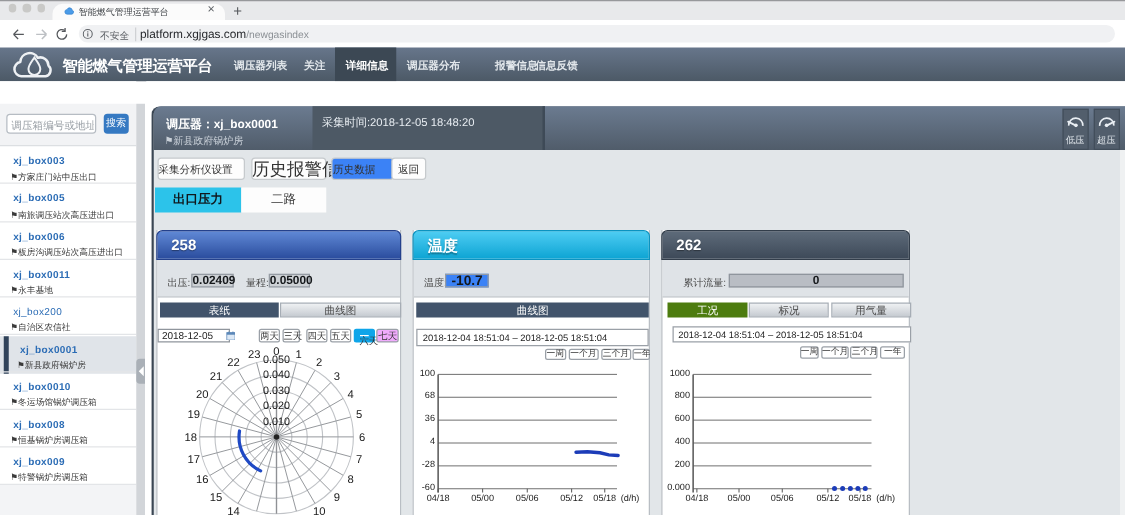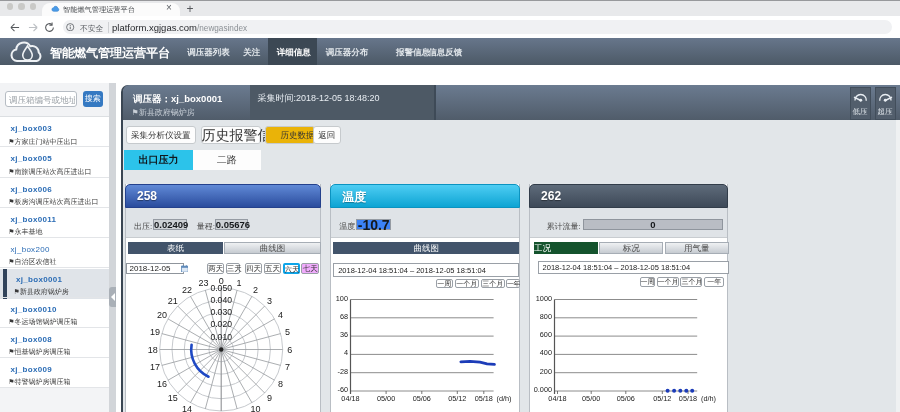--- a/index.html
+++ b/index.html
@@ -112,50 +112,50 @@
     <path d="M3.5 15.5 A11.3 11.3 0 1 1 26 15" fill="none" stroke="#e9eef3" stroke-width="2.7"></path>
     <path d="M14.5 15 L27 8.7" stroke="#e9eef3" stroke-width="3" stroke-linecap="round"></path>
     <circle cx="14.5" cy="14.5" r="2.9" fill="#e9eef3"></circle>
   </svg>
 <div class="abs" style="left:852.5px;top:107px;font-size:7.5px;color:#dfe5ea">低压</div>
 <div class="abs" style="left:877.5px;top:107px;font-size:7.5px;color:#dfe5ea">超压</div>
 <div class="abs" style="left:133px;top:93px;font-size:9.5px;font-weight:bold;color:#fff">调压器：xj_box0001</div>
 <div class="abs" style="left:131.5px;top:107px;font-size:8px;color:#c9d0d8">⚑新县政府锅炉房</div>
 <div class="abs" style="left:257.5px;top:91.7px;font-size:9px;color:#e8edf2">采集时间:2018-12-05 18:48:20</div>
 
-<div class="abs" style="left:125.7px;top:126px;width:70px;height:17.5px;background:#fdfdfd;border:1px solid #c6cacd;border-radius:3px;font-size:8.5px;color:#333;text-align:center;line-height:16px">采集分析仪设置</div>
+<div class="abs" style="left:125.7px;top:126px;width:70px;height:17.5px;background:#fdfdfd;border:1px solid #c6cacd;border-radius:3px;font-size:8.5px;color:#333;text-align:left;line-height:16px">采集分析仪设置</div>
 <div class="abs" style="left:200.5px;top:126px;width:60px;height:17.5px;background:#fdfdfd;border:1px solid #c6cacd;border-radius:3px;font-size:14px;color:#333;text-align:center;line-height:16px">历史报警信息</div>
-<div class="abs" style="left:265.4px;top:126px;width:50px;height:17.5px;background:#eab308;border:1px solid #c6cacd;border-radius:3px;font-size:8.5px;color:#333;text-align:right;line-height:16px">历史数据</div>
+<div class="abs" style="left:265.4px;top:126px;width:50px;height:17.5px;background:#3b82f6;border:1px solid #c6cacd;border-radius:3px;font-size:8.5px;color:#333;text-align:left;line-height:16px">历史数据</div>
 <div class="abs" style="left:312.7px;top:126px;width:28.3px;height:17.5px;background:#fdfdfd;border:1px solid #c6cacd;border-radius:3px;font-size:8.5px;color:#333;text-align:center;line-height:16px">返回</div>
 
 <div class="abs" style="left:123.8px;top:150px;width:69.2px;height:19.5px;background:#2cc3ea;font-size:10px;font-weight:bold;color:#10181d;text-align:center;line-height:19.5px">出口压力</div>
 <div class="abs" style="left:193px;top:150px;width:67.5px;height:19.5px;background:#fdfdfd;font-size:10px;color:#333;text-align:center;line-height:19.5px">二路</div>
 
 <div class="abs" style="left:124.5px;top:184px;width:196.7px;height:228px;background:#fff;border-left:1px solid #b9bec4;border-right:1px solid #b9bec4">
   <div style="position:absolute;left:-1px;top:0;width:196.7px;height:24.3px;background:linear-gradient(#6089d6,#2a4c9d);border:1px solid #24418c;border-radius:5px 5px 0 0"></div>
   <div style="position:absolute;left:11.5px;top:5px;font-size:12px;font-weight:bold;color:#fff;text-shadow:0 1px 1px rgba(0,0,0,0.4)">258</div>
   <div style="position:absolute;left:0;top:24.3px;width:194.7px;height:29.7px;background:#dfe3e7;border-bottom:1px solid #c8ccd0"></div>
   <div style="position:absolute;left:8.5px;top:37px;font-size:8px;color:#4a4a4a">出压:</div>
   <div style="position:absolute;left:27.5px;top:35.3px;width:34px;height:11.2px;background:#cdd1d5;border:1px solid #959ba3;font-size:9.5px;font-weight:bold;color:#15181b;text-align:center;line-height:10.5px">0.02409</div>
   <div style="position:absolute;left:71.3px;top:37px;font-size:8px;color:#4a4a4a">量程:</div>
-  <div style="position:absolute;left:89.3px;top:35.3px;width:33px;height:11.2px;background:#cdd1d5;border:1px solid #959ba3;font-size:9.5px;font-weight:bold;color:#15181b;text-align:center;line-height:10.5px">0.05676</div>
+  <div style="position:absolute;left:89.3px;top:35.3px;width:33px;height:11.2px;background:#cdd1d5;border:1px solid #959ba3;font-size:9.5px;font-weight:bold;color:#15181b;text-align:center;line-height:10.5px">0.05000</div>
   <div style="position:absolute;left:2.5px;top:57.5px;width:95px;height:12.8px;background:#42546b;color:#fff;font-size:8.5px;text-align:center;line-height:12.8px">表纸</div>
   <div style="position:absolute;left:98.2px;top:57.5px;width:97.5px;height:12.8px;background:linear-gradient(#eff1f3,#c6cbd1);border:1px solid #a6adb5;color:#4a4a4a;font-size:8.5px;text-align:center;line-height:11.5px">曲线图</div>
   <div style="position:absolute;left:0;top:79px;width:58.3px;height:10.7px;background:#fff;border:1px solid #8f959c;font-size:8px;color:#222;line-height:10px;padding-left:3px">2018-12-05</div>
   <svg style="position:absolute;left:55px;top:80.5px" width="7.5" height="7.5" viewBox="0 0 10 10">
       <rect x="0.5" y="1.5" width="9" height="8" fill="#dce8f5" stroke="#5b87b8" stroke-width="1"></rect>
       <rect x="0.5" y="1.5" width="9" height="2.2" fill="#5b87b8"></rect>
       <rect x="2.2" y="0.3" width="1.4" height="2.2" fill="#5b87b8"></rect>
       <rect x="6.4" y="0.3" width="1.4" height="2.2" fill="#5b87b8"></rect>
     </svg>
   <div style="position:absolute;left:81.4px;top:78.7px;width:17.6px;height:11.3px;background:#fff;border:1px solid #9aa0a7;border-radius:2px;font-size:7.5px;color:#333;text-align:center;line-height:9.8px">两天</div>
     <div style="position:absolute;left:100.30000000000001px;top:78.7px;width:14px;height:11.3px;background:#fff;border:1px solid #9aa0a7;border-radius:2px;font-size:7.5px;color:#333;text-align:center;line-height:9.8px">三天</div>
     <div style="position:absolute;left:119.20000000000002px;top:78.7px;width:17.6px;height:11.3px;background:#fff;border:1px solid #9aa0a7;border-radius:2px;font-size:7.5px;color:#333;text-align:center;line-height:9.8px">四天</div>
     <div style="position:absolute;left:138.10000000000002px;top:78.7px;width:17.6px;height:11.3px;background:#fff;border:1px solid #9aa0a7;border-radius:2px;font-size:7.5px;color:#333;text-align:center;line-height:9.8px">五天</div>
-    <div style="position:absolute;left:157.00000000000003px;top:78.7px;width:17.6px;height:11.3px;background:#fff;border:2px solid #0ea5e9;border-radius:2px;font-size:7.5px;color:#333;text-align:center;line-height:9.8px">六天</div>
+    <div style="position:absolute;left:157.00000000000003px;top:78.7px;width:17.6px;height:11.3px;background:#fff;border:5px solid #0ea5e9;border-radius:2px;font-size:7.5px;color:#333;text-align:center;line-height:9.8px">六天</div>
     <div style="position:absolute;left:175.90000000000003px;top:78.7px;width:17.6px;height:11.3px;background:#f0abfc;border:1px solid #9aa0a7;border-radius:2px;font-size:7.5px;color:#333;text-align:center;line-height:9.8px">七天</div>
 </div>
 
 <div class="abs" style="left:124.5px;top:184px;width:197px;height:228px;overflow:hidden;pointer-events:none">
   <div style="position:absolute;left:0;top:0;width:197px;height:228px">
       <svg width="197" height="228" style="position:absolute;left:0;top:0">
         <circle cx="96.2" cy="165.5" r="12.3" fill="none" stroke="#c0c3c7" stroke-width="0.9"></circle>
         <circle cx="96.2" cy="165.5" r="24.6" fill="none" stroke="#c0c3c7" stroke-width="0.9"></circle>
         <circle cx="96.2" cy="165.5" r="36.9" fill="none" stroke="#c0c3c7" stroke-width="0.9"></circle>
         <circle cx="96.2" cy="165.5" r="49.2" fill="none" stroke="#c0c3c7" stroke-width="0.9"></circle>
@@ -217,21 +217,21 @@
         <circle cx="96.2" cy="165.5" r="2.2" fill="#222"></circle>
       </svg>
     </div>
 </div>
 
 <div class="abs" style="left:329.7px;top:184px;width:190.1px;height:228px;background:#fff;border-left:1px solid #b9bec4;border-right:1px solid #b9bec4">
   <div style="position:absolute;left:-1px;top:0;width:190.1px;height:24.3px;background:linear-gradient(#4ecdf3,#0da4d3);border:1px solid #0b93c0;border-radius:5px 5px 0 0"></div>
   <div style="position:absolute;left:11.5px;top:5px;font-size:12px;font-weight:bold;color:#fff;text-shadow:0 1px 1px rgba(0,0,0,0.3)">温度</div>
   <div style="position:absolute;left:0;top:24.3px;width:188.1px;height:29.7px;background:#dfe3e7;border-bottom:1px solid #c8ccd0"></div>
   <div style="position:absolute;left:8.5px;top:37px;font-size:8px;color:#4a4a4a">温度:</div>
-  <div style="position:absolute;left:25.5px;top:35.3px;width:35px;height:11.2px;background:#3b82f6;border:1px solid #959ba3;font-size:14px;font-weight:bold;color:#15181b;text-align:center;line-height:10.5px">-10.7</div>
+  <div style="position:absolute;left:25.5px;top:35.3px;width:35px;height:11.2px;background:#3b82f6;border:1px solid #959ba3;font-size:11px;font-weight:bold;color:#15181b;text-align:center;line-height:10.5px">-10.7</div>
   <div style="position:absolute;left:2.5px;top:57.5px;width:186px;height:12.8px;background:#42546b;color:#fff;font-size:8.5px;text-align:center;line-height:12.8px">曲线图</div>
   <div style="position:absolute;left:2.5px;top:78.5px;width:186px;height:14px;background:#fff;border:1px solid #9aa0a7;font-size:7.5px;color:#222;line-height:13px;padding-left:4px">2018-12-04 18:51:04 – 2018-12-05 18:51:04</div>
   <div style="position:absolute;left:105px;top:94.8px;width:17px;height:9.6px;background:#fff;border:1px solid #9aa0a7;border-radius:2px;font-size:7px;color:#333;text-align:center;line-height:8.1px">一周</div>
     <div style="position:absolute;left:124px;top:94.8px;width:24px;height:9.6px;background:#fff;border:1px solid #9aa0a7;border-radius:2px;font-size:7px;color:#333;text-align:center;line-height:8.1px">一个月</div>
     <div style="position:absolute;left:150px;top:94.8px;width:24px;height:9.6px;background:#fff;border:1px solid #9aa0a7;border-radius:2px;font-size:7px;color:#333;text-align:center;line-height:8.1px">三个月</div>
     <div style="position:absolute;left:175.3px;top:94.8px;width:14.2px;height:9.6px;background:#fff;border:1px solid #9aa0a7;border-radius:2px;font-size:6.6px;color:#333;text-align:center;line-height:8.1px">一年</div>
 </div>
 <div class="abs" style="left:329.7px;top:290px;width:190px;height:122px;overflow:hidden">
     <svg width="197" height="122" style="position:absolute;left:0;top:0">
       <line x1="20.5" y1="9.5" x2="163.6" y2="9.5" stroke="#6f6f6f" stroke-width="0.8"></line>
@@ -261,21 +261,21 @@
       <path d="M 130.8 71.8 L 140 71.4 L 150 72.2 L 157 73.9 L 164.5 74.4" fill="none" stroke="#1c3cb8" stroke-width="2.7" stroke-linecap="round"></path>
     </svg>
   </div>
 
 <div class="abs" style="left:528.6px;top:184px;width:199.6px;height:228px;background:#fff;border-left:1px solid #b9bec4;border-right:1px solid #b9bec4">
   <div style="position:absolute;left:-1px;top:0;width:199.6px;height:24.3px;background:linear-gradient(#5e6b7a,#3d4958);border:1px solid #323d4a;border-radius:5px 5px 0 0"></div>
   <div style="position:absolute;left:11.5px;top:5px;font-size:12px;font-weight:bold;color:#fff;text-shadow:0 1px 1px rgba(0,0,0,0.4)">262</div>
   <div style="position:absolute;left:0;top:24.3px;width:197.6px;height:29.7px;background:#dfe3e7;border-bottom:1px solid #c8ccd0"></div>
   <div style="position:absolute;left:17px;top:37px;font-size:8px;color:#4a4a4a">累计流量:</div>
   <div style="position:absolute;left:53px;top:35.3px;width:140.5px;height:11.2px;background:#b9bdc4;border:1px solid #8f959d;font-size:9.5px;font-weight:bold;color:#15181b;text-align:center;line-height:10.5px">0</div>
-  <div style="position:absolute;left:4.5px;top:57.5px;width:64px;height:12.8px;background:#14532d;color:#fff;font-size:8.5px;text-align:left;line-height:12.8px">工况</div>
+  <div style="position:absolute;left:4.5px;top:57.5px;width:64px;height:12.8px;background:#4d7c0f;color:#fff;font-size:8.5px;text-align:center;line-height:12.8px">工况</div>
   <div style="position:absolute;left:69.7px;top:57.5px;width:64px;height:12.8px;background:linear-gradient(#eff1f3,#c6cbd1);border:1px solid #a6adb5;color:#4a4a4a;font-size:8.5px;text-align:center;line-height:11.5px">标况</div>
   <div style="position:absolute;left:135px;top:57.5px;width:64.5px;height:12.8px;background:linear-gradient(#eff1f3,#c6cbd1);border:1px solid #a6adb5;color:#4a4a4a;font-size:8.5px;text-align:center;line-height:11.5px">用气量</div>
   <div style="position:absolute;left:8px;top:77px;width:191.5px;height:13px;background:#fff;border:1px solid #9aa0a7;font-size:7.5px;color:#222;line-height:12px;padding-left:4px">2018-12-04 18:51:04 – 2018-12-05 18:51:04</div>
   <div style="position:absolute;left:110px;top:93px;width:15px;height:9.6px;background:#fff;border:1px solid #9aa0a7;border-radius:2px;font-size:7px;color:#333;text-align:center;line-height:8.1px">一周</div>
     <div style="position:absolute;left:127px;top:93px;width:22px;height:9.6px;background:#fff;border:1px solid #9aa0a7;border-radius:2px;font-size:7px;color:#333;text-align:center;line-height:8.1px">一个月</div>
     <div style="position:absolute;left:150.8px;top:93px;width:22px;height:9.6px;background:#fff;border:1px solid #9aa0a7;border-radius:2px;font-size:7px;color:#333;text-align:center;line-height:8.1px">三个月</div>
     <div style="position:absolute;left:174.6px;top:93px;width:20px;height:9.6px;background:#fff;border:1px solid #9aa0a7;border-radius:2px;font-size:7px;color:#333;text-align:center;line-height:8.1px">一年</div>
 </div>
 <div class="abs" style="left:528.6px;top:290px;width:200px;height:122px;overflow:hidden">
     <svg width="197" height="122" style="position:absolute;left:0;top:0">

